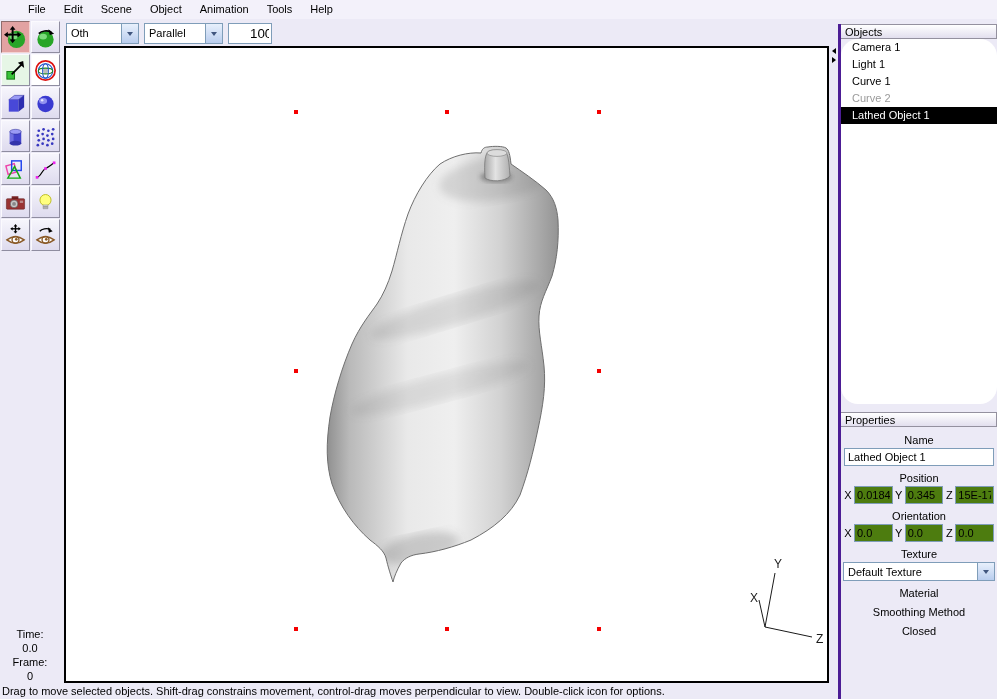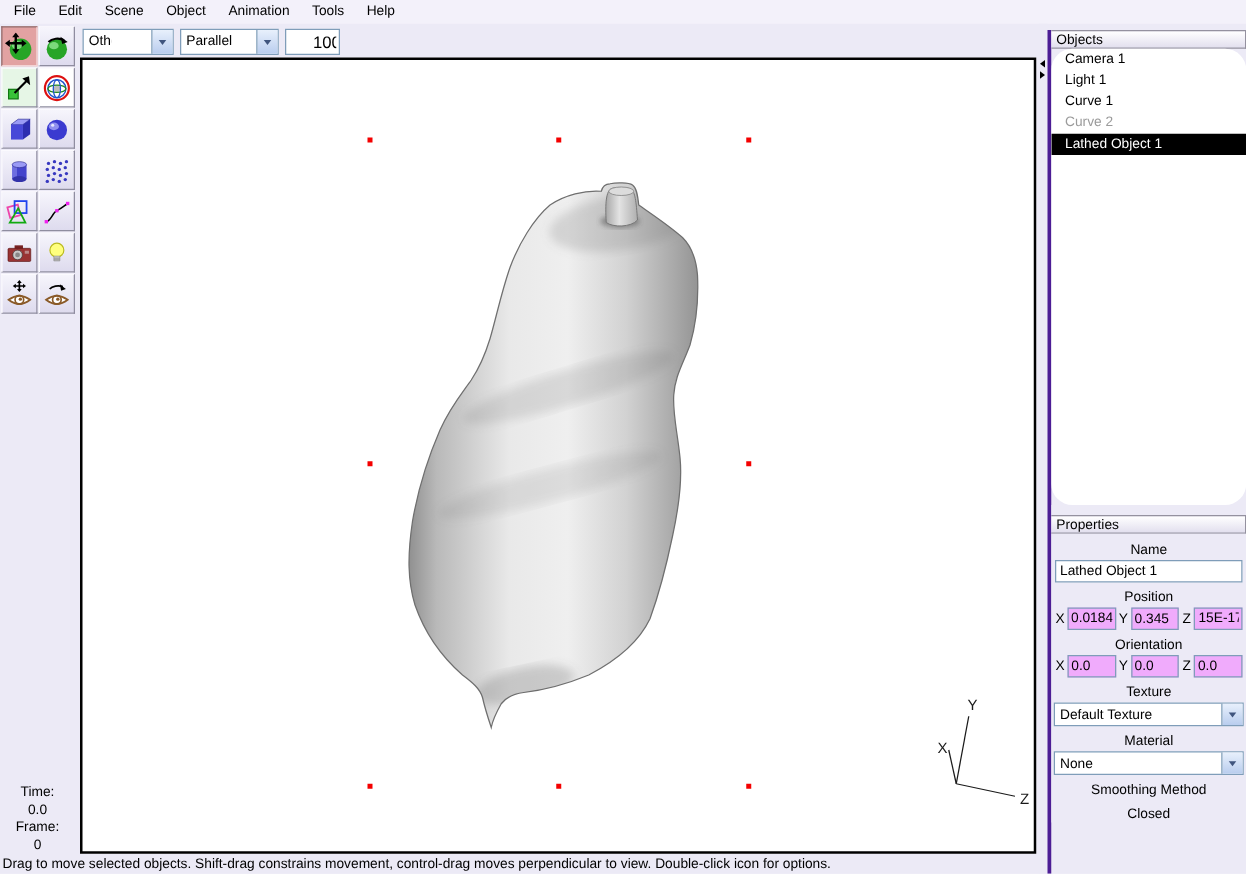--- a/index.html
+++ b/index.html
@@ -4,21 +4,21 @@
 <style>
   html,body{margin:0;padding:0;}
   body{
     width:997px;height:699px;position:relative;overflow:hidden;
     background:#eceaf6;
     font-family:"Liberation Sans",sans-serif;font-size:11px;color:#000;
     -webkit-font-smoothing:none;
   }
   
   .menubar{position:absolute;left:0;top:0;width:100%;height:19px;
-    background:#f3f1fa;display:flex;align-items:center;padding-left:2px;box-sizing:border-box;}
+    background:#f3f1fa;display:flex;align-items:center;padding-left:19px;box-sizing:border-box;}
   .menu-item{padding:0 9px;line-height:19px;cursor:default;}
   
   .tool-col{position:absolute;left:1px;top:21px;width:61px;
     display:grid;grid-template-columns:29px 29px;grid-auto-rows:32px;gap:1px;}
   .tool-btn{box-sizing:border-box;width:29px;height:32px;
     background:linear-gradient(#f6f5fc,#dedbee);
     border:1px solid;border-color:#fbfafe #8f8da0 #8f8da0 #fbfafe;
     display:flex;align-items:center;justify-content:center;padding:0;cursor:pointer;}
   .tool-btn.selected{background:#e2a2a2;border-color:#8f6d6d #f3d4d4 #f3d4d4 #8f6d6d;}
   .tool-btn svg{width:23px;height:23px;}
@@ -57,21 +57,21 @@
   .obj-row.disabled{color:#9b9b9b;}
   .obj-row.selected{background:#000;color:#fff;}
   .h-splitter{height:8px;background:#eceaf6;}
   .props-body{background:#eceaf6;padding-top:1px;}
   .prop-label{text-align:center;margin-top:5px;height:14px;line-height:14px;}
   .prop-input{display:block;box-sizing:border-box;margin:1px 3px 0 3px;width:calc(100% - 6px);
     height:18px;border:1px solid #7f9db9;font:11px "Liberation Sans",sans-serif;padding:0 3px;background:#fff;}
   .xyz-row{display:flex;align-items:center;gap:2px;padding:1px 3px 0 3px;}
   .xyz-row .axis{width:8px;text-align:center;flex:0 0 auto;}
   .xyz-row input{box-sizing:border-box;width:42px;height:18px;border:1px solid #7f9db9;
-    font:11px "Liberation Sans",sans-serif;padding:0 2px;background:#f0abfc;flex:1 1 auto;min-width:0;}
+    font:11px "Liberation Sans",sans-serif;padding:0 2px;background:#4d7c0f;flex:1 1 auto;min-width:0;}
   .prop-combo{position:relative;margin:1px 2px 0 2px;height:19px;box-sizing:border-box;
     background:#fff;border:1px solid #7f9db9;display:flex;align-items:center;}
   .prop-combo .txt{flex:1;padding-left:4px;overflow:hidden;white-space:nowrap;}
 </style>
 </head>
 <body>
 
 <div class="menubar">
   <span class="menu-item">File</span>
   <span class="menu-item">Edit</span>
@@ -393,26 +393,20 @@
 
     <div class="prop-label">Texture</div>
     <div class="prop-combo">
       <span class="txt">Default Texture</span>
       <span class="arrowbox">
           <span class="chev"></span>
         </span>
     </div>
 
     <div class="prop-label">Material</div>
-    <div class="prop-combo">
-      <span class="txt">None</span>
-      <span class="arrowbox">
-          <span class="chev"></span>
-        </span>
-    </div>
 
     <div class="prop-label">Smoothing Method</div>
 
     <div class="prop-label">Closed</div>
   </div>
 </div>
 
 <div class="statusbar">
   <span>Drag to move selected objects.  Shift-drag constrains movement, control-drag moves perpendicular to view.  Double-click icon for options.</span>
 </div>

